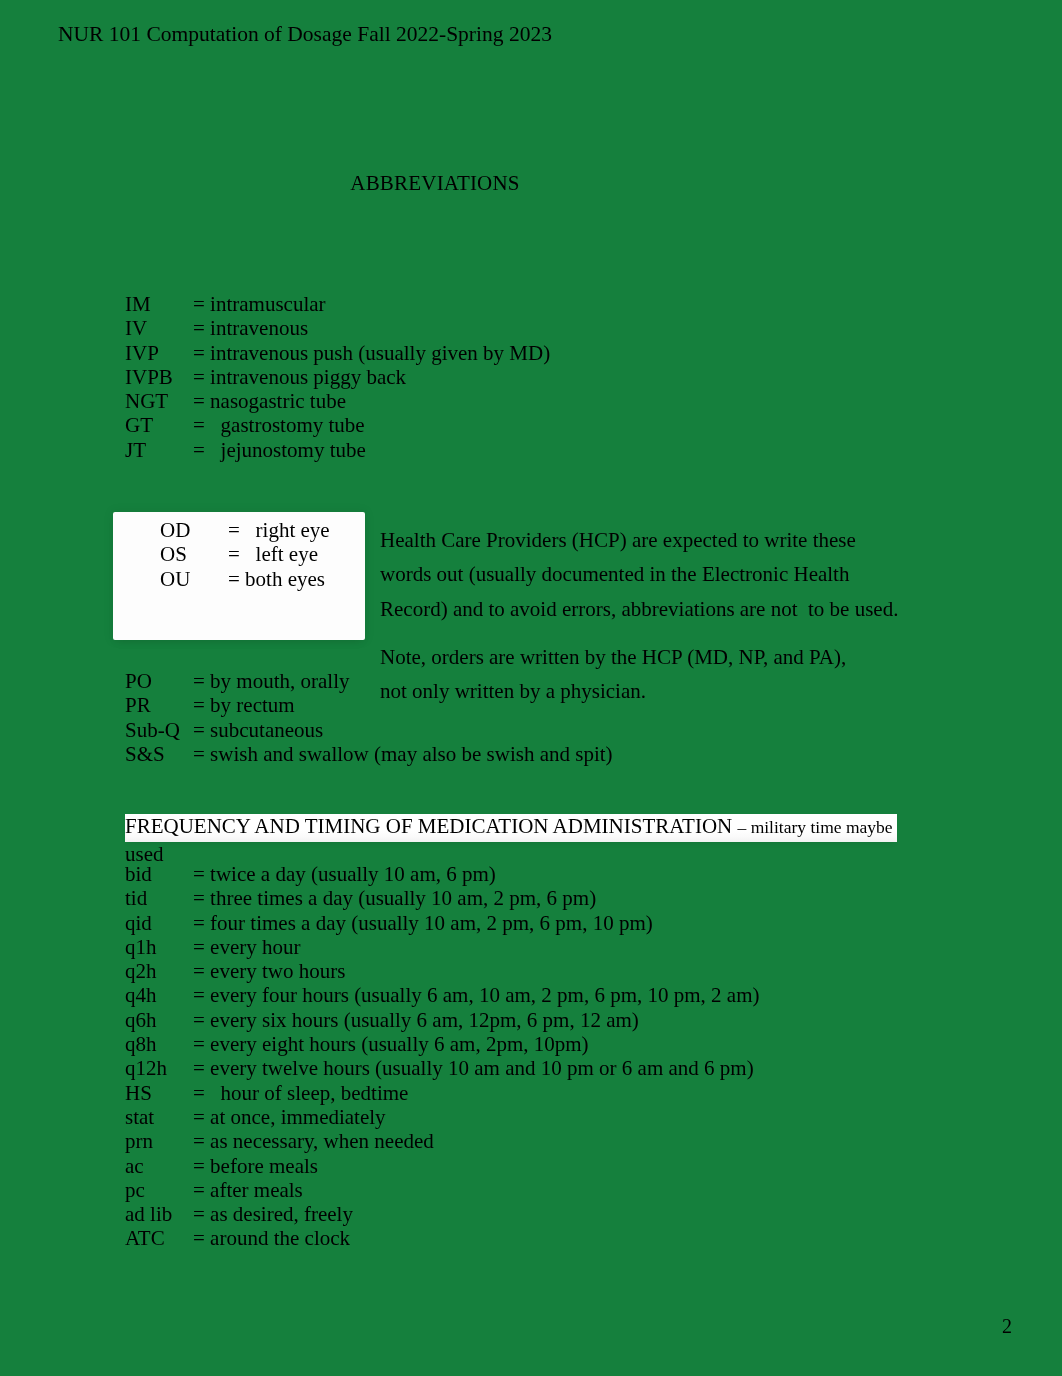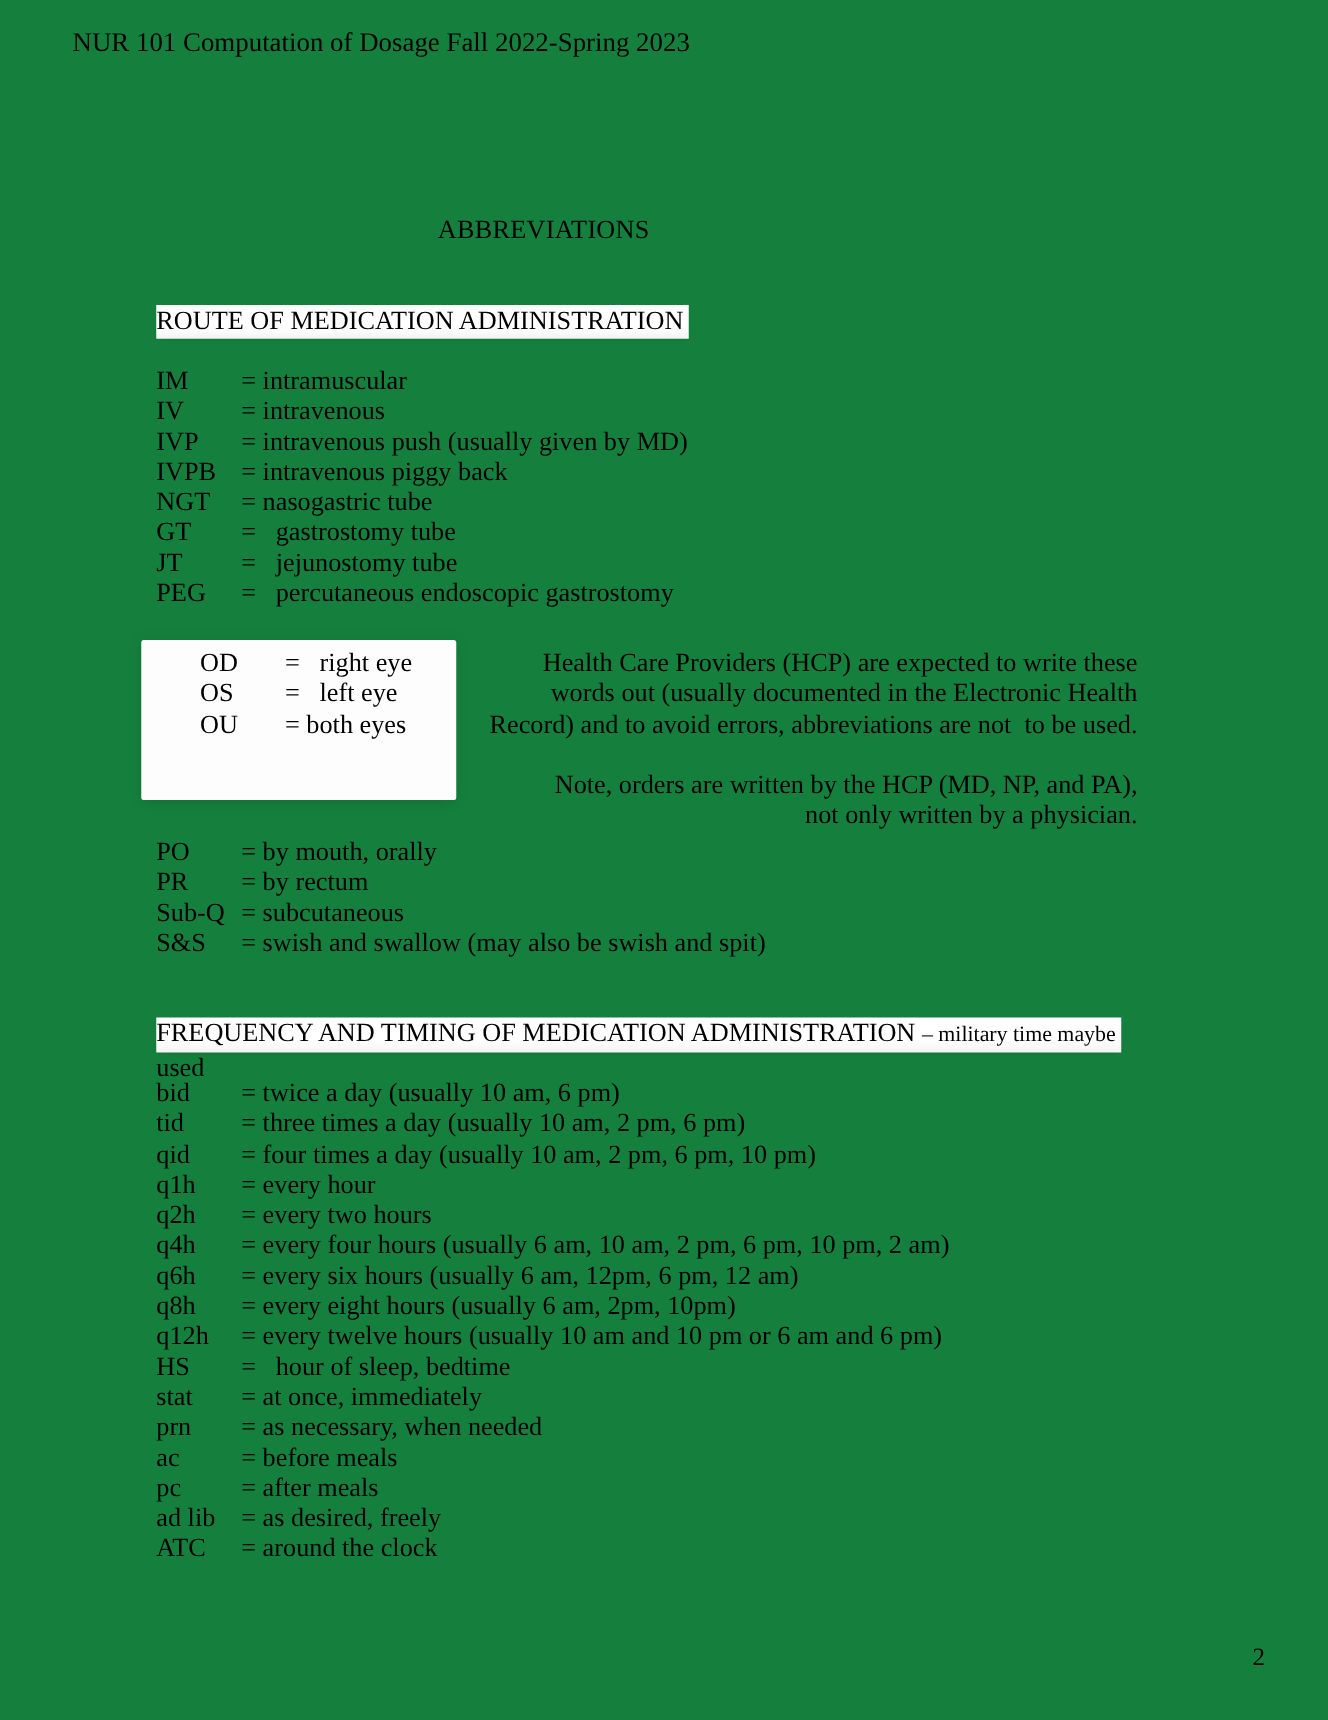--- a/index.html
+++ b/index.html
@@ -115,23 +115,22 @@
   
   .hcp-note {
     position: absolute;
     left: 370px;
     top: 518px;
     width: 540px;
     font-size: 21px;
     line-height: 24.3px;
   }
   .hcp-note p {
-    margin: 0;
+    margin: 10px;
     white-space: pre;
-    text-align: right;
   }
 
   
   .page-number {
     position: absolute;
     left: 0;
     top: 1314px;
     width: 1012px;
     text-align: right;
     font-size: 20px;
@@ -140,33 +139,29 @@
 </style>
 </head>
 <body>
 
 <div class="page">
 
   <div class="doc-header">NUR 101 Computation of Dosage Fall 2022-Spring 2023</div>
 
   <div class="doc-title">ABBREVIATIONS</div>
 
-  <div class="heading-wrap" style="top:244px;">
-    <span class="section-heading">ROUTE OF MEDICATION ADMINISTRATION</span>
-  </div>
 
   <div class="block abbr-list" style="top:292px;">
       <span class="abbr-row"><span class="abbr-term">IM</span><span class="abbr-def">= intramuscular</span></span>
       <span class="abbr-row"><span class="abbr-term">IV</span><span class="abbr-def">= intravenous</span></span>
       <span class="abbr-row"><span class="abbr-term">IVP</span><span class="abbr-def">= intravenous push (usually given by MD)</span></span>
       <span class="abbr-row"><span class="abbr-term">IVPB</span><span class="abbr-def">= intravenous piggy back</span></span>
       <span class="abbr-row"><span class="abbr-term">NGT</span><span class="abbr-def">= nasogastric tube</span></span>
       <span class="abbr-row"><span class="abbr-term">GT</span><span class="abbr-def">=   gastrostomy tube</span></span>
       <span class="abbr-row"><span class="abbr-term">JT</span><span class="abbr-def">=   jejunostomy tube</span></span>
-      <span class="abbr-row"><span class="abbr-term">PEG</span><span class="abbr-def">=   percutaneous endoscopic gastrostomy</span></span>
     </div>
 
   <div class="eye-panel"></div>
 
   <div class="eye-list">
       <span class="abbr-row"><span class="abbr-term">OD</span><span class="abbr-def">=   right eye</span></span>
       <span class="abbr-row"><span class="abbr-term">OS</span><span class="abbr-def">=   left eye</span></span>
       <span class="abbr-row"><span class="abbr-term">OU</span><span class="abbr-def">= both eyes</span></span>
     </div>
 

